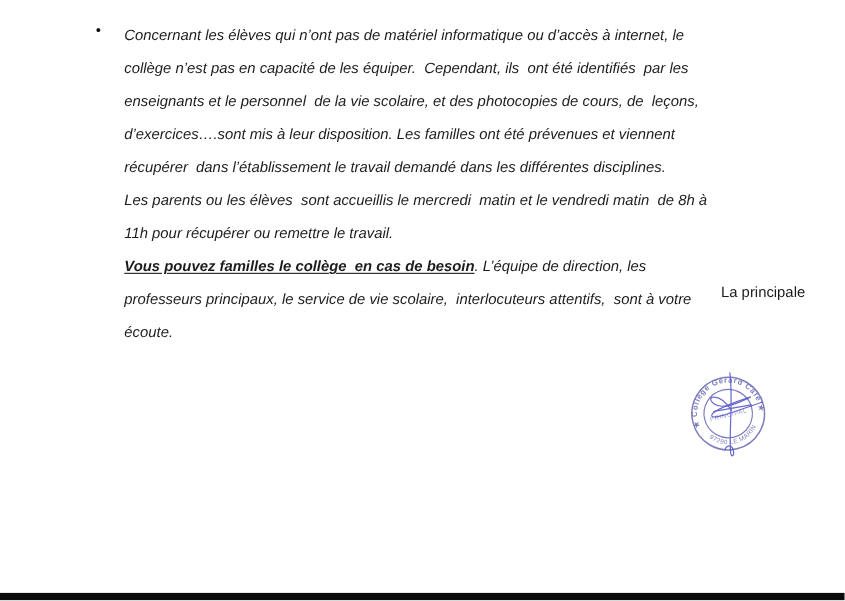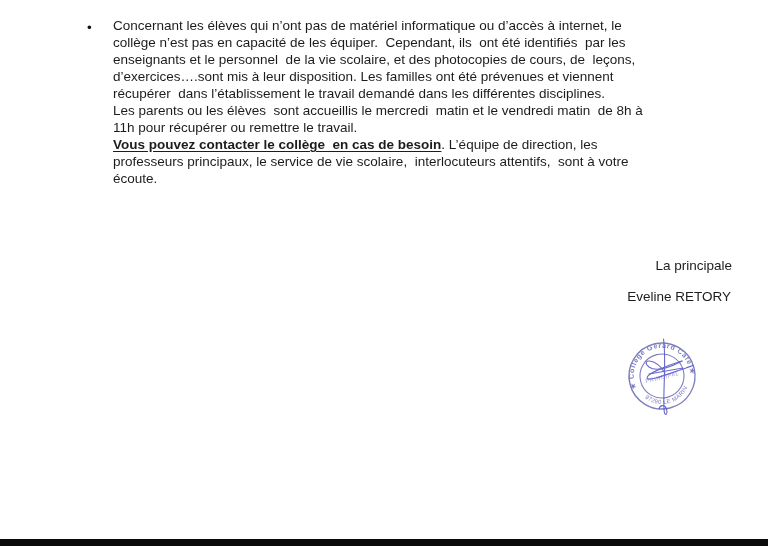--- a/index.html
+++ b/index.html
@@ -23,24 +23,25 @@
     font-size: 13.5px;
     line-height: 21.5px;
     color: #111111;
   }
   .body-paragraph {
     position: absolute;
     left: 113px;
     top: 17px;
     width: 645px;
     font-size: 13.5px;
-    line-height: 17px;
+    line-height: 30px;
     white-space: pre-wrap;
     color: #1c1c1c;
     letter-spacing: 0px;
+    font-style: italic;
   }
   .bold-underline {
     font-weight: bold;
     text-decoration: underline;
     text-underline-offset: 2px;
   }
   .right-line {
     position: absolute;
     font-size: 13.5px;
     line-height: 17px;
@@ -75,28 +76,27 @@
 
   <span class="bullet-marker">•</span>
 
   <div class="body-paragraph"><span>Concernant les élèves qui n’ont pas de matériel informatique ou d’accès à internet, le
 collège n’est pas en capacité de les équiper.  Cependant, ils  ont été identifiés  par les
 enseignants et le personnel  de la vie scolaire, et des photocopies de cours, de  leçons,
 d’exercices….sont mis à leur disposition. Les familles ont été prévenues et viennent
 récupérer  dans l’établissement le travail demandé dans les différentes disciplines.
 Les parents ou les élèves  sont accueillis le mercredi  matin et le vendredi matin  de 8h à
 11h pour récupérer ou remettre le travail.
-</span><span class="bold-underline">Vous pouvez contacter le collège  en cas de besoin</span><span>. L’équipe de direction, les
+</span><span class="bold-underline">Vous pouvez familles le collège  en cas de besoin</span><span>. L’équipe de direction, les
 professeurs principaux, le service de vie scolaire,  interlocuteurs attentifs,  sont à votre
 écoute.</span></div>
 
 
   <div class="right-line title-line">La principale</div>
 
-  <div class="right-line name-line">Eveline RETORY</div>
 
   <div class="stamp-wrap">
     <svg width="128" height="128" viewBox="0 0 128 128">
       <defs>
         <path id="stampTopArc" d="M -24.5,14.2 A 28.3 28.3 0 1 1 24.5,14.2"></path>
         <path id="stampBottomArc" d="M -22.5,16.5 A 27.9 27.9 0 0 0 22.5,16.5"></path>
       </defs>
 
       <g transform="translate(64 64) rotate(-14)" stroke="#7474b8" fill="none">
         <circle r="33" stroke-width="1.4"></circle>

